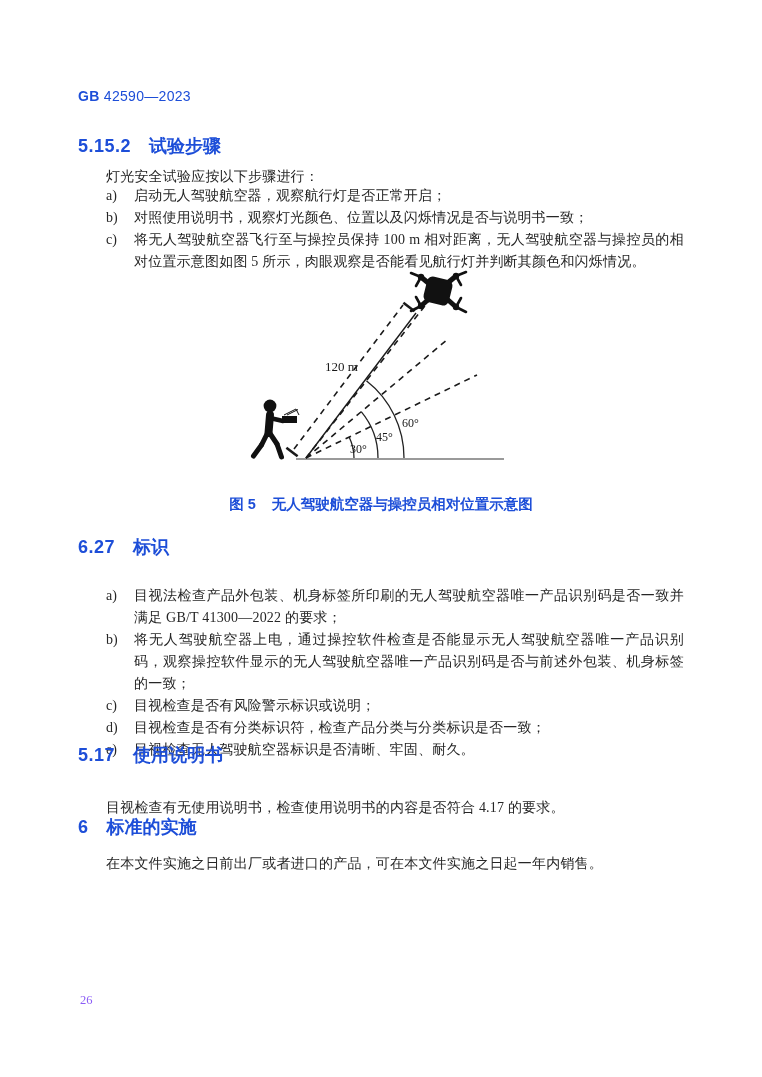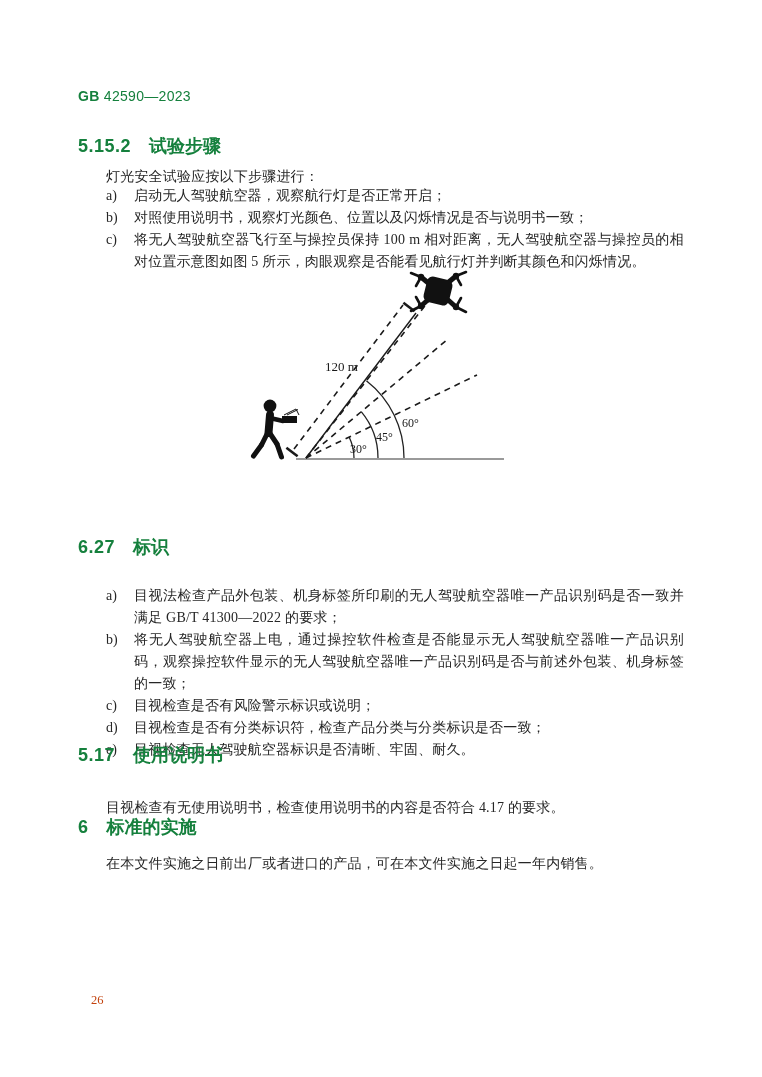--- a/index.html
+++ b/index.html
@@ -3,35 +3,35 @@
 <meta charset="utf-8">
 <style>
   html,body{margin:0;padding:0;background:#fff;}
   .page{
     position:relative;width:762px;height:1077px;background:#ffffff;
     font-family:"Liberation Serif","DejaVu Serif",serif;
     color:#262626;font-size:14px;overflow:hidden;
     outline:1px solid #e4e4e4;
   }
   .abs{position:absolute;}
-  .hd{font-family:"Liberation Sans","DejaVu Sans",sans-serif;font-weight:bold;color:#15803d;}
+  .hd{font-family:"Liberation Sans","DejaVu Sans",sans-serif;font-weight:bold;color:#1d4ed8;}
   .std-header{left:78px;top:88px;font-size:14px;letter-spacing:.3px;}
   .std-header .num{font-weight:normal;font-family:"Liberation Sans","DejaVu Sans",sans-serif;}
   .sec-head{font-size:18px;}
   .sec-head .no{margin-right:13px;letter-spacing:.5px;}
   .para{line-height:22px;letter-spacing:.2px;}
   .intro{left:106px;width:580px;}
   .body-par{left:106px;width:580px;text-align:justify;}
   .list{left:106px;width:578px;line-height:22px;}
   .li{display:flex;}
   .li .lbl{width:28px;flex:none;}
   .li .txt{flex:1;text-align:justify;letter-spacing:.2px;}
   .caption{left:0;top:495px;width:762px;text-align:center;font-size:14.5px;}
   .caption .cap-label{margin-right:12px;}
-  .pageno{left:91px;top:993px;font-size:12.5px;color:#c2410c;font-family:"Liberation Serif",serif;}
+  .pageno{left:80px;top:993px;font-size:12.5px;color:#8b5cf6;font-family:"Liberation Serif",serif;}
   .fig{left:240px;top:268px;}
   svg text{font-family:"Liberation Serif","DejaVu Serif",serif;fill:#1a1a1a;}
 </style>
 </head>
 <body>
 
 <div class="page">
 
   <div class="abs std-header hd">
     <span>GB</span>
@@ -112,20 +112,24 @@
       <line x1="181" y1="9" x2="176" y2="18" stroke-width="2.6" stroke-linecap="round"></line>
       <line x1="216" y1="8" x2="226" y2="4" stroke-width="2.6" stroke-linecap="round"></line>
       <line x1="216" y1="8" x2="221" y2="17" stroke-width="2.6" stroke-linecap="round"></line>
       <line x1="181" y1="38" x2="171" y2="43" stroke-width="2.6" stroke-linecap="round"></line>
       <line x1="181" y1="38" x2="176" y2="29" stroke-width="2.6" stroke-linecap="round"></line>
       <line x1="216" y1="39" x2="226" y2="44" stroke-width="2.6" stroke-linecap="round"></line>
       <line x1="216" y1="39" x2="221" y2="30" stroke-width="2.6" stroke-linecap="round"></line>
     </g>
   </svg>
 
+  <div class="abs caption hd">
+    <span class="cap-label">图 5</span>
+    <span>无人驾驶航空器与操控员相对位置示意图</span>
+  </div>
 
   <div class="abs hd sec-head" style="left:78px;top:535px;">
     <span class="no">6.27</span>
     <span>标识</span>
   </div>
 
 
   <div class="abs list" style="top:585px;">
     <div class="li">
       <span class="lbl">a)</span>

